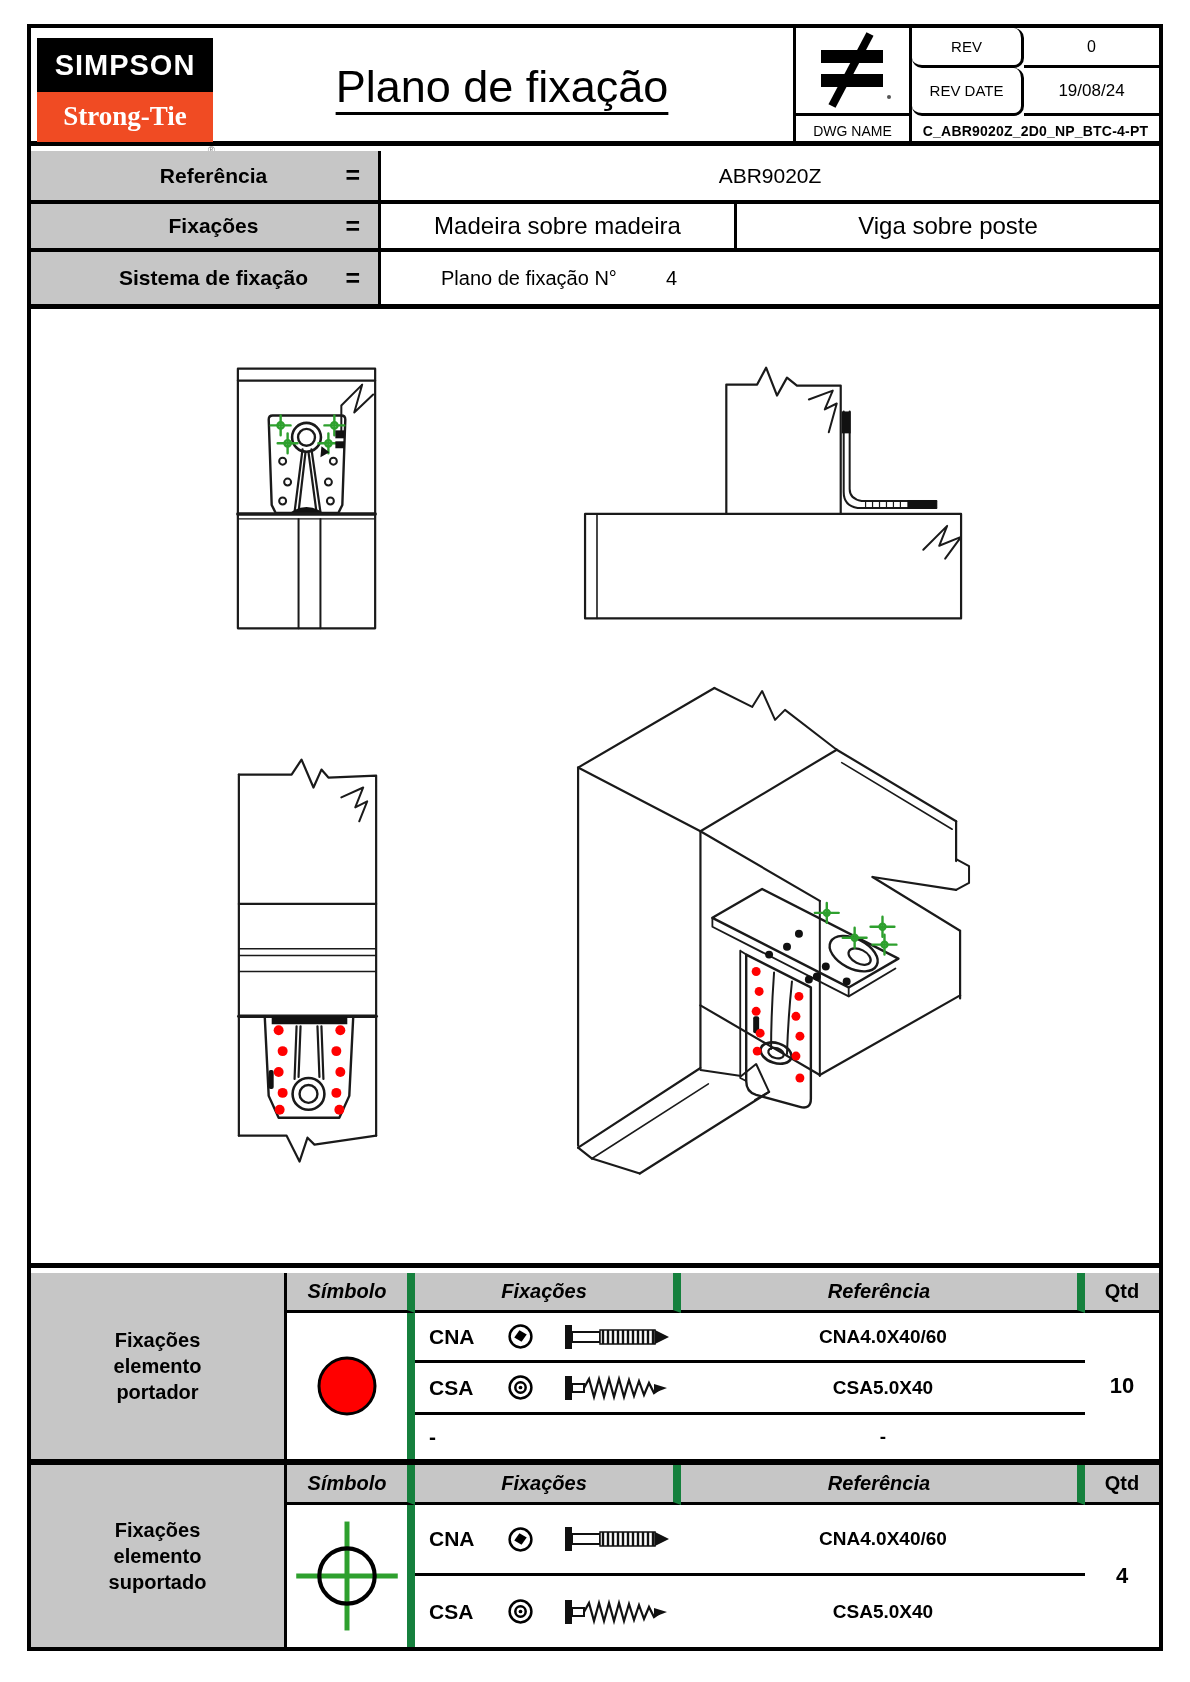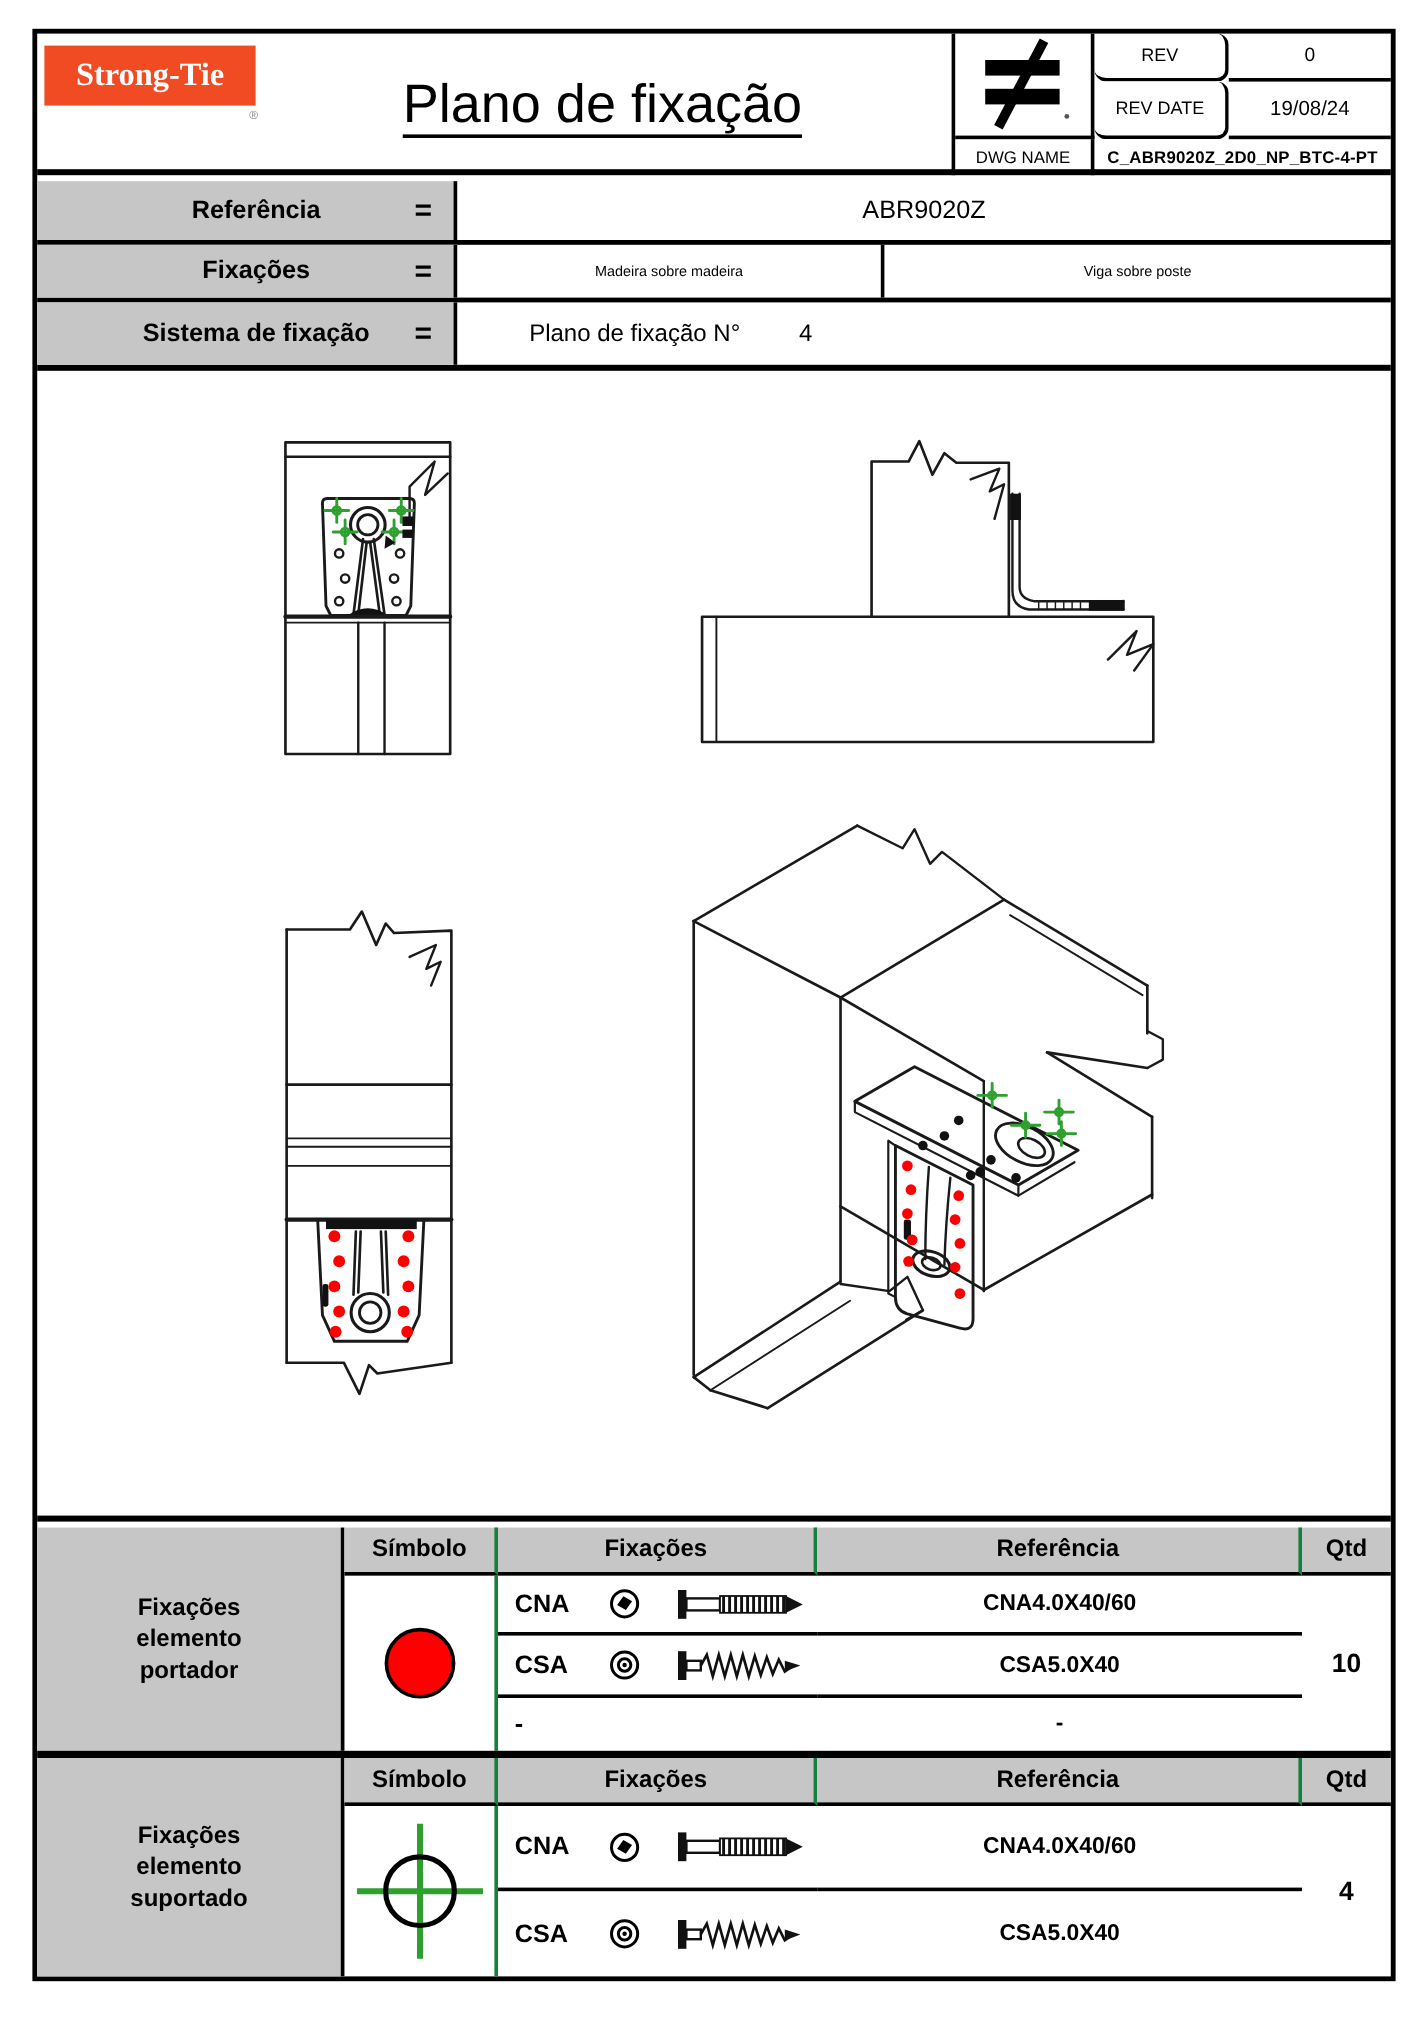--- a/index.html
+++ b/index.html
@@ -21,51 +21,52 @@
   .dwgLbl{grid-column:2;grid-row:3;border-right:3px solid #000;display:flex;align-items:center;justify-content:center;font-size:14px;}
   .dwgVal{grid-column:3/5;grid-row:3;display:flex;align-items:center;justify-content:center;font-size:14px;font-weight:bold;letter-spacing:.2px;}
 
   
   .refTable{left:0;top:123px;width:1128px;height:157px;}
   .refRow{display:grid;grid-template-columns:350px 356px 422px;border-bottom:4px solid #000;}
   .refRow:last-child{border-bottom:5px solid #000;}
   .refLabel{background:#C6C6C6;border-right:3px solid #000;display:flex;align-items:center;position:relative;font-weight:bold;font-size:21px;}
   .refLabel .lbl{flex:1;text-align:center;padding-left:18px;}
   .refLabel .eq{position:absolute;right:18px;font-size:25px;font-weight:bold;}
-  .refVal{display:flex;align-items:center;justify-content:center;font-size:12px;}
+  .refVal{display:flex;align-items:center;justify-content:center;font-size:24px;}
   .bRight{border-right:3px solid #000;}
   .planNum{display:flex;align-items:center;justify-content:center;gap:49px;font-size:20px;}
 
   
   .drawing{left:0;top:280px;width:1128px;height:960px;border-bottom:5px solid #000;}
 
   
   .fixTable{width:1128px;display:grid;grid-template-columns:256px 128px 266px 404px 74px;}
   .ftA{left:0;top:1245px;grid-template-rows:40px 50px 52px 44px;height:186px;}
   .ftB{left:0;top:1437px;grid-template-rows:40px 71px 71px;height:182px;}
   .sep{left:0;top:1431px;width:1128px;height:6px;background:#000;}
   .ftLabel{grid-column:1;grid-row:1/-1;background:#C6C6C6;border-right:3px solid #000;display:flex;flex-direction:column;align-items:center;justify-content:center;font-weight:bold;font-size:20px;line-height:1.3;}
   .ftHead{background:#C6C6C6;border-bottom:3px solid #000;display:flex;align-items:center;justify-content:center;font-weight:bold;font-size:20px;}
-  .ftHead.bR,.ftCell.bR,.ftSym.bR,.ftQty.bR{border-right:3px solid #15803d;}
+  .ftHead.bR,.ftCell.bR,.ftSym.bR,.ftQty.bR{border-right:8px solid #15803d;font-style:italic;}
   .ftSym{grid-column:2;grid-row:2/-1;display:flex;align-items:center;justify-content:center;}
   .ftQty{grid-column:5;grid-row:2/-1;display:flex;align-items:center;justify-content:center;font-weight:bold;font-size:22px;}
   .ftFix{display:flex;align-items:center;gap:28px;padding-left:14px;border-bottom:3px solid #000;}
   .ftFix.last,.ftRef.last{border-bottom:none;}
   .ftFix .code{font-weight:bold;font-size:21px;min-width:50px;}
   .ftRef{display:flex;align-items:center;justify-content:center;font-weight:bold;font-size:19px;border-bottom:3px solid #000;}
   line,path,polyline,rect.o,circle.o,ellipse.o{vector-effect:non-scaling-stroke;}
 </style>
 </head>
 <body>
 
 <div class="page">
 
   <div class="abs header">
     <div class="titleCell">
       <div class="logo">
+        <div class="logoTop">SIMPSON</div>
         <div class="logoBot">Strong-Tie</div>
         <div class="logoReg">®</div>
       </div>
       <div class="docTitle">Plano de fixação</div>
     </div>
     <div class="symCell">
       <svg width="92" height="80" viewBox="0 0 92 80">
         <rect x="14" y="19" width="62" height="13" fill="#000"></rect>
         <rect x="14" y="43" width="62" height="13" fill="#000"></rect>
         <line x1="63" y1="3" x2="25" y2="75" stroke="#000" stroke-width="8"></line>

